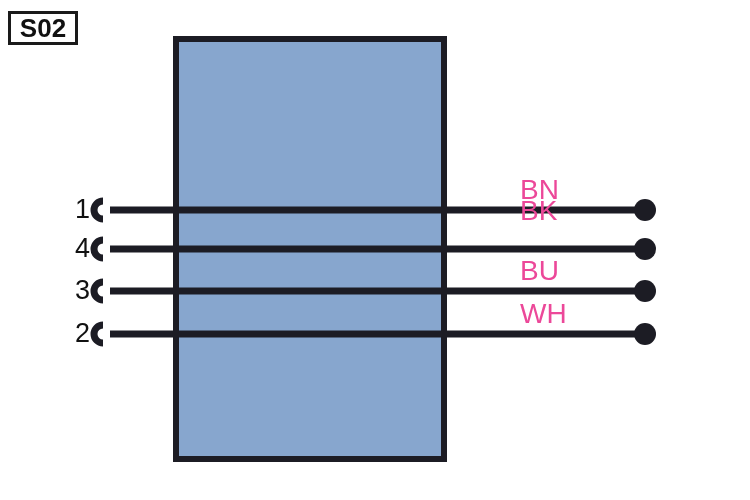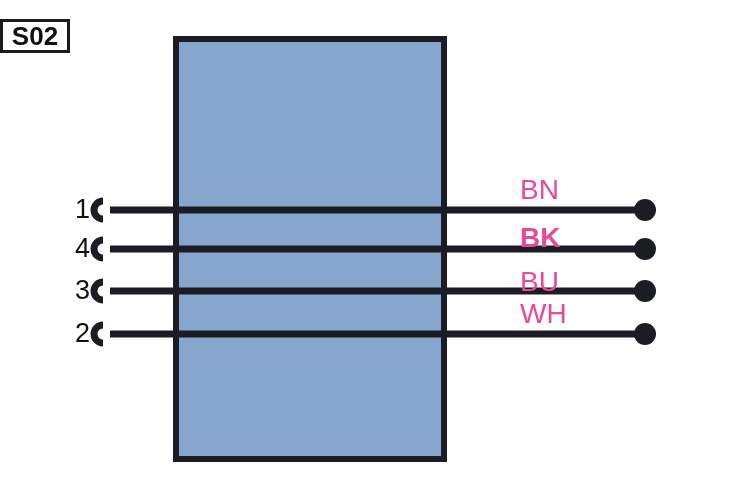--- a/index.html
+++ b/index.html
@@ -21,31 +21,30 @@
     position: absolute;
     left: 0;
     top: 0;
     width: 750px;
     height: 500px;
     display: block;
   }
   
   .tag-box {
     position: absolute;
-    left: 0;
+    left: 8px;
     top: 11px;
     width: 70px;
     height: 34px;
     border: 3px solid #1a1a1a;
     background: #ffffff;
     box-sizing: border-box;
     display: flex;
     align-items: center;
     justify-content: center;
-    margin-top: 8px;
   }
   .tag-box-label {
     font-family: "Liberation Sans", sans-serif;
     font-size: 26px;
     font-weight: bold;
     color: #111111;
     line-height: 1;
     letter-spacing: 0px;
   }
   
@@ -101,18 +100,18 @@
 
   <div id="pin-layer">
       <div class="pin-number" style="left: 60px; top: 196px;">1</div>
       <div class="pin-number" style="left: 60px; top: 235px;">4</div>
       <div class="pin-number" style="left: 60px; top: 277px;">3</div>
       <div class="pin-number" style="left: 60px; top: 320px;">2</div>
     </div>
 
   <div id="label-layer">
       <div class="wire-label" style="left: 520px; top: 176px;">BN</div>
-      <div class="wire-label" style="left: 520px; top: 224px; font-weight: bold;">BK</div>
-      <div class="wire-label" style="left: 520px; top: 268px;">BU</div>
+      <div class="wire-label" style="left: 520px; top: 197px;">BK</div>
+      <div class="wire-label" style="left: 520px; top: 257px;">BU</div>
       <div class="wire-label" style="left: 520px; top: 300px;">WH</div>
     </div>
 
 </div>
 
 </body></html>

